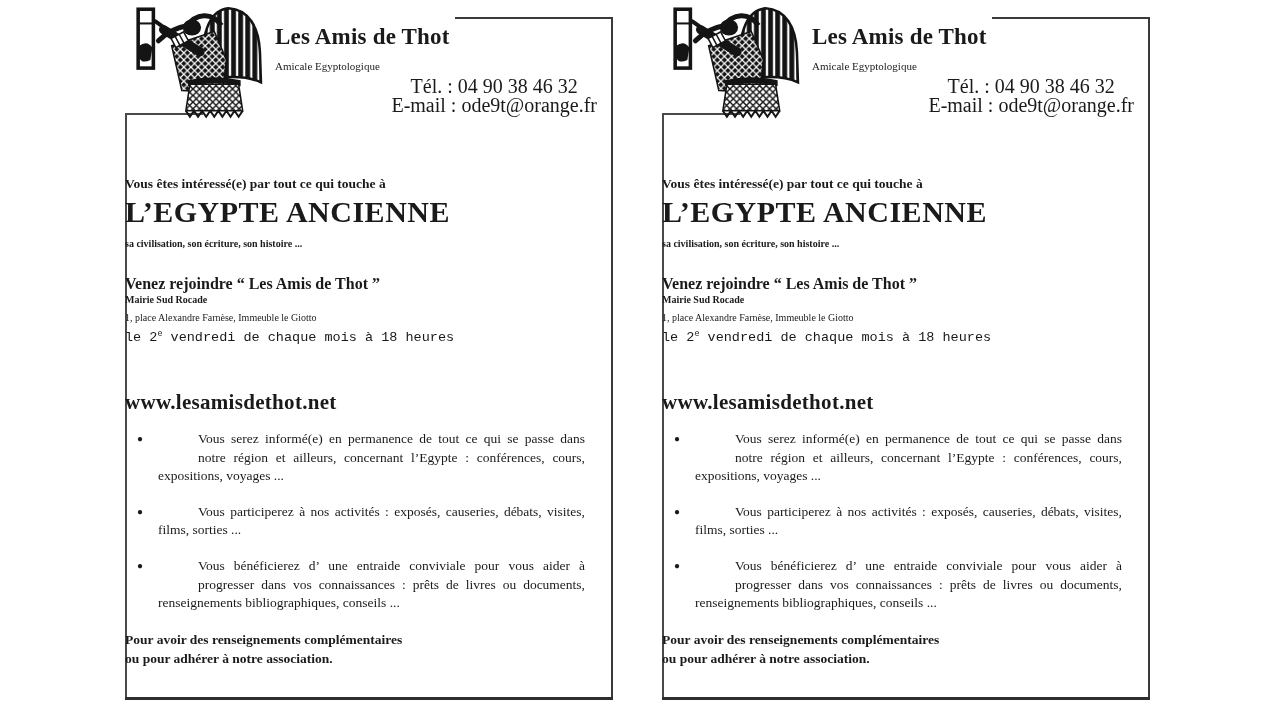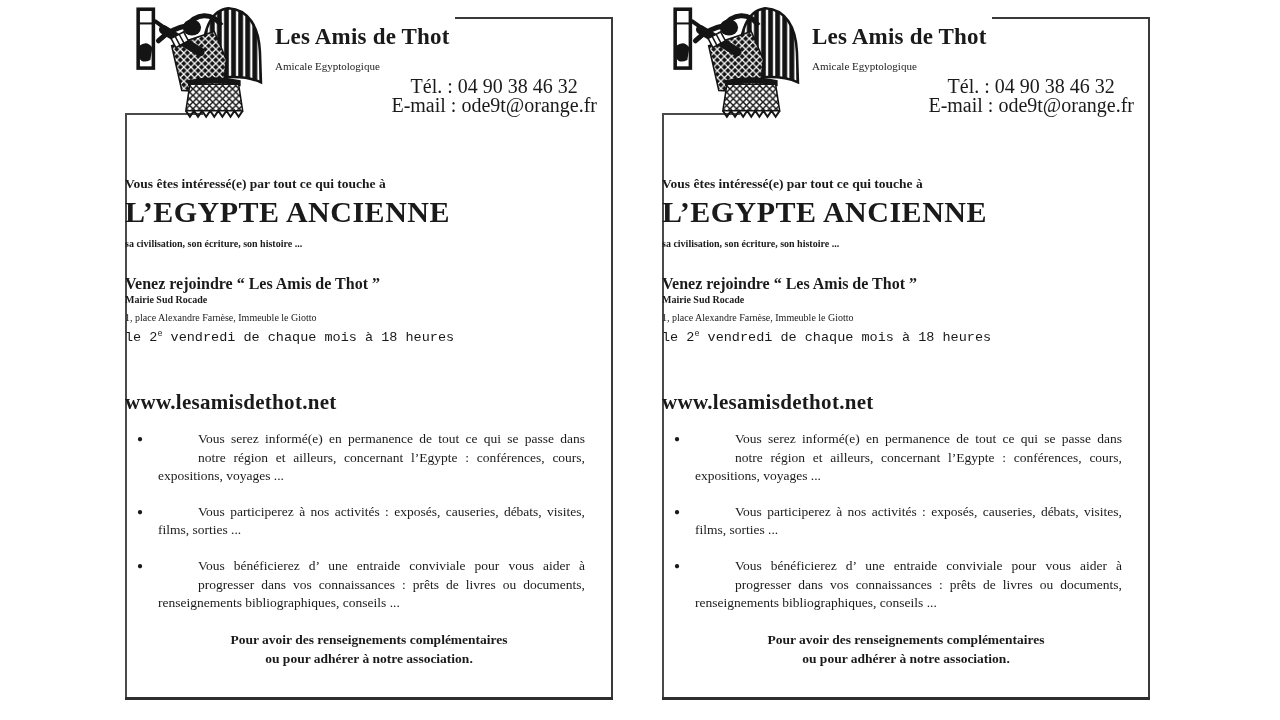--- a/index.html
+++ b/index.html
@@ -41,21 +41,21 @@
   .schedule sup { font-size:0.62em; line-height:0; }
   .website      { top:374px; font-weight:bold; font-size:21px; letter-spacing:0.3px;margin-top:16px; }
 
   .bullets { position:absolute; left:12px; top:430px; width:448px;
              font-size:13.5px; line-height:18.6px; }
   .bullet  { display:flex; margin-bottom:17px; }
   .bullet-marker { width:21px; flex:0 0 21px; font-size:10px; line-height:18.6px; }
   .bullet-lines  { flex:1; }
   .jline { text-align:justify; text-align-last:justify; text-justify:inter-word;margin-left:40px; }
 
-  .footer { position:absolute; left:0; right:0; top:631px; text-align:center;
+  .footer { position:absolute; left:0; right:0; top:631px; 
             font-weight:bold; font-size:13.5px; line-height:18.5px; }
 </style>
 </head>
 <body>
 
 <div class="flyer" id="flyer-1">
   <div class="b b-left"></div>
   <div class="b b-topleft"></div>
   <div class="b b-right"></div>
   <div class="b b-topright"></div>

